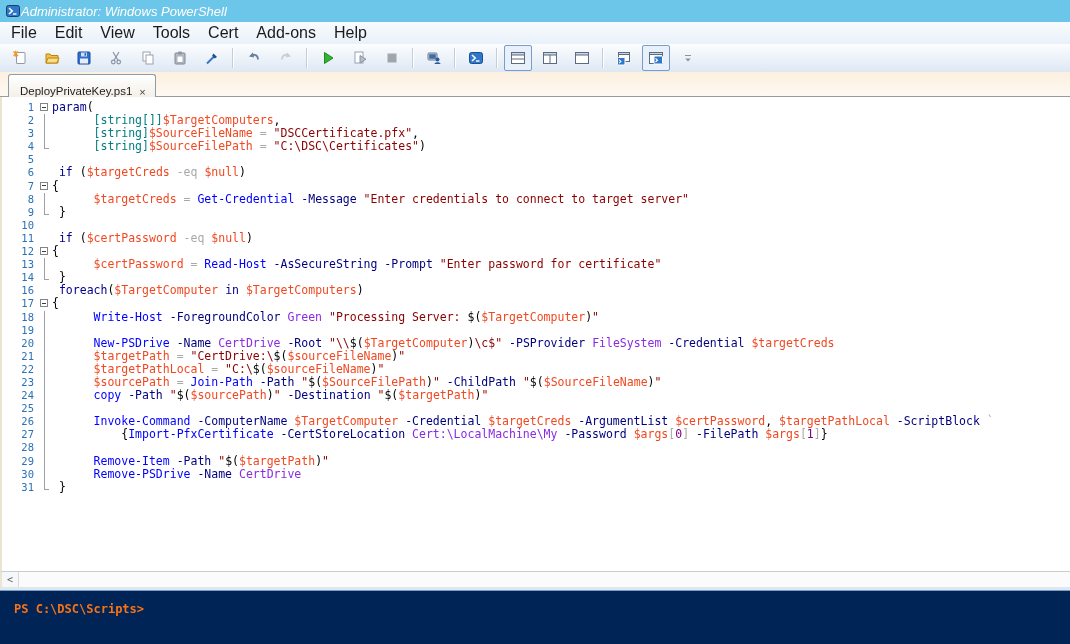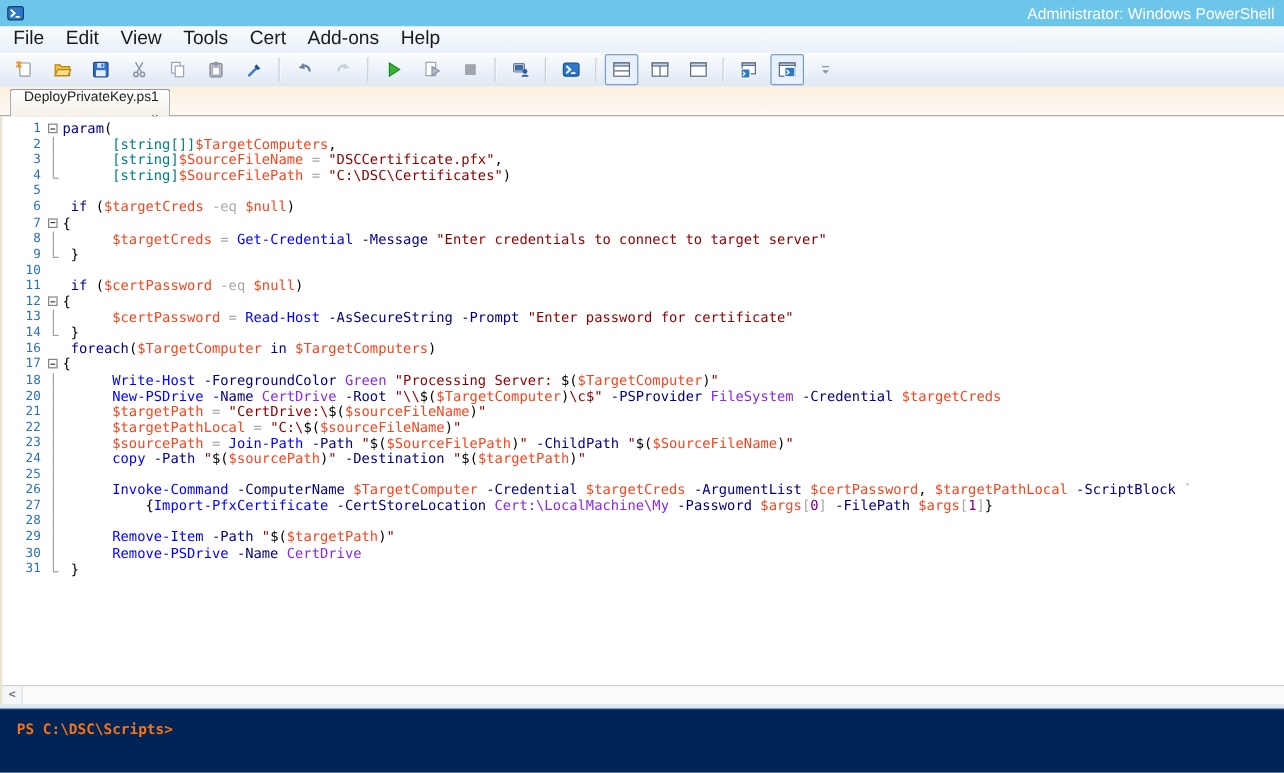--- a/index.html
+++ b/index.html
@@ -7,36 +7,36 @@
     width:1070px;height:644px;overflow:hidden;
     font-family:"Liberation Sans", sans-serif;
     background:#f1ecdf;
     -webkit-font-smoothing:antialiased;
   }
   .window{width:1070px;height:644px;display:flex;flex-direction:column;}
 
   
   .titlebar{height:22px;background:#6bc6e9;display:flex;align-items:center;padding:0 8px 0 5px;flex:0 0 auto;}
   .titlebar .app-icon{width:16px;height:16px;display:inline-flex;}
-  .titlebar .title{flex:1;text-align:right;color:#ffffff;font-size:13px;white-space:nowrap;overflow:hidden;}
+  .titlebar .title{flex:1;color:#ffffff;font-size:13px;white-space:nowrap;overflow:hidden;font-style:italic;}
 
   
   .menubar{height:22px;background:linear-gradient(#f8fbfe,#e9f1fa);display:flex;align-items:center;padding-left:2px;flex:0 0 auto;}
   .menu-item{padding:2px 9px;font-size:16px;color:#1a1a1a;cursor:default;}
 
   
   .toolbar{height:28px;background:linear-gradient(#fcfdfe,#dde8f4);display:flex;align-items:center;padding-left:4px;flex:0 0 auto;}
   .tb-btn{width:26px;height:24px;display:flex;align-items:center;justify-content:center;margin:0 2px;border:1px solid transparent;border-radius:2px;}
   .tb-btn.pressed{border:1px solid #7a9cc6;background:#e8f1fb;}
   .tb-btn.disabled{opacity:.8;}
   .tb-sep{width:1px;height:20px;background:#c2cddb;border-right:1px solid #ffffff;margin:0 4px;}
 
   
   .tabstrip{height:25px;background:linear-gradient(#fcf0df,#fdf9f3);border-bottom:1px solid #9b9b9b;display:flex;align-items:flex-end;padding-left:8px;flex:0 0 auto;box-sizing:border-box;}
-  .tab{height:22px;display:flex;align-items:flex-end;gap:7px;padding:0 9px 0 11px;background:linear-gradient(#ffffff,#f4f0e8);border:1px solid #8e9aa8;border-bottom:none;border-radius:3px 3px 0 0;font-size:11.5px;color:#1c1c1c;margin-bottom:-1px;flex-direction:column;}
+  .tab{height:22px;display:flex;align-items:flex-end;gap:7px;padding:0 9px 0 11px;background:linear-gradient(#ffffff,#f4f0e8);border:1px solid #8e9aa8;border-bottom:none;border-radius:3px 3px 0 0;font-size:11.5px;color:#1c1c1c;margin-bottom:-1px;}
   .tab-close{font-size:11px;color:#444;line-height:10px;}
 
   
   .editor{height:474px;background:#ffffff;border-left:2px solid #ece4d2;padding-top:4px;overflow:hidden;flex:0 0 auto;box-sizing:border-box;}
   .code-row{display:flex;height:13.1px;line-height:13.1px;white-space:pre;}
   .gutter{width:32px;flex:0 0 auto;text-align:right;padding-right:5px;color:#2b71b8;font-size:10.5px;font-family:"DejaVu Sans Mono", monospace;}
   .fold{width:13px;flex:0 0 auto;position:relative;}
   .fold.box::before{content:"";position:absolute;left:1px;top:2px;width:8px;height:8px;border:1px solid #848484;background:#fff;box-sizing:border-box;}
   .fold.box::after{content:"";position:absolute;left:3px;top:5px;width:4px;height:2px;background:#3c3c3c;height:1px;top:5.5px;}
   .fold.vline::before{content:"";position:absolute;left:5px;top:0;bottom:0;width:1px;background:#a0a0a0;}
@@ -245,20 +245,21 @@
       <div class="code-row"><div class="gutter">8</div><div class="fold vline"></div><span class="code"><span style="color: rgb(0, 0, 0);">      </span><span style="color: rgb(241, 72, 34);">$targetCreds</span><span style="color: rgb(169, 169, 169);"> = </span><span style="color: rgb(0, 0, 255);">Get-Credential</span><span style="color: rgb(0, 0, 128);"> -Message</span><span style="color: rgb(139, 0, 0);"> "Enter credentials to connect to target server"</span></span></div>
       <div class="code-row"><div class="gutter">9</div><div class="fold endl"></div><span class="code"><span style="color: rgb(0, 0, 0);"> }</span></span></div>
       <div class="code-row"><div class="gutter">10</div><div class="fold"></div><span class="code"></span></div>
       <div class="code-row"><div class="gutter">11</div><div class="fold"></div><span class="code"><span style="color: rgb(0, 0, 0);"> </span><span style="color: rgb(0, 0, 139);">if</span><span style="color: rgb(0, 0, 0);"> (</span><span style="color: rgb(241, 72, 34);">$certPassword</span><span style="color: rgb(169, 169, 169);"> -eq </span><span style="color: rgb(241, 72, 34);">$null</span><span style="color: rgb(0, 0, 0);">)</span></span></div>
       <div class="code-row"><div class="gutter">12</div><div class="fold box"></div><span class="code"><span style="color: rgb(0, 0, 0);">{</span></span></div>
       <div class="code-row"><div class="gutter">13</div><div class="fold vline"></div><span class="code"><span style="color: rgb(0, 0, 0);">      </span><span style="color: rgb(241, 72, 34);">$certPassword</span><span style="color: rgb(169, 169, 169);"> = </span><span style="color: rgb(0, 0, 255);">Read-Host</span><span style="color: rgb(0, 0, 128);"> -AsSecureString</span><span style="color: rgb(0, 0, 128);"> -Prompt</span><span style="color: rgb(139, 0, 0);"> "Enter password for certificate"</span></span></div>
       <div class="code-row"><div class="gutter">14</div><div class="fold endl"></div><span class="code"><span style="color: rgb(0, 0, 0);"> }</span></span></div>
       <div class="code-row"><div class="gutter">16</div><div class="fold"></div><span class="code"><span style="color: rgb(0, 0, 0);"> </span><span style="color: rgb(0, 0, 139);">foreach</span><span style="color: rgb(0, 0, 0);">(</span><span style="color: rgb(241, 72, 34);">$TargetComputer</span><span style="color: rgb(0, 0, 139);"> in </span><span style="color: rgb(241, 72, 34);">$TargetComputers</span><span style="color: rgb(0, 0, 0);">)</span></span></div>
       <div class="code-row"><div class="gutter">17</div><div class="fold box"></div><span class="code"><span style="color: rgb(0, 0, 0);">{</span></span></div>
       <div class="code-row"><div class="gutter">18</div><div class="fold vline"></div><span class="code"><span style="color: rgb(0, 0, 0);">      </span><span style="color: rgb(0, 0, 255);">Write-Host</span><span style="color: rgb(0, 0, 128);"> -ForegroundColor</span><span style="color: rgb(138, 43, 226);"> Green</span><span style="color: rgb(139, 0, 0);"> "Processing Server: </span><span style="color: rgb(0, 0, 0);">$(</span><span style="color: rgb(241, 72, 34);">$TargetComputer</span><span style="color: rgb(0, 0, 0);">)</span><span style="color: rgb(139, 0, 0);">"</span></span></div>
+      <div class="code-row"><div class="gutter">19</div><div class="fold vline"></div><span class="code"></span></div>
       <div class="code-row"><div class="gutter">20</div><div class="fold vline"></div><span class="code"><span style="color: rgb(0, 0, 0);">      </span><span style="color: rgb(0, 0, 255);">New-PSDrive</span><span style="color: rgb(0, 0, 128);"> -Name</span><span style="color: rgb(138, 43, 226);"> CertDrive</span><span style="color: rgb(0, 0, 128);"> -Root</span><span style="color: rgb(139, 0, 0);"> "\\</span><span style="color: rgb(0, 0, 0);">$(</span><span style="color: rgb(241, 72, 34);">$TargetComputer</span><span style="color: rgb(0, 0, 0);">)</span><span style="color: rgb(139, 0, 0);">\c$"</span><span style="color: rgb(0, 0, 128);"> -PSProvider</span><span style="color: rgb(138, 43, 226);"> FileSystem</span><span style="color: rgb(0, 0, 128);"> -Credential</span><span style="color: rgb(241, 72, 34);"> $targetCreds</span></span></div>
       <div class="code-row"><div class="gutter">21</div><div class="fold vline"></div><span class="code"><span style="color: rgb(0, 0, 0);">      </span><span style="color: rgb(241, 72, 34);">$targetPath</span><span style="color: rgb(169, 169, 169);"> = </span><span style="color: rgb(139, 0, 0);">"CertDrive:\</span><span style="color: rgb(0, 0, 0);">$(</span><span style="color: rgb(241, 72, 34);">$sourceFileName</span><span style="color: rgb(0, 0, 0);">)</span><span style="color: rgb(139, 0, 0);">"</span></span></div>
       <div class="code-row"><div class="gutter">22</div><div class="fold vline"></div><span class="code"><span style="color: rgb(0, 0, 0);">      </span><span style="color: rgb(241, 72, 34);">$targetPathLocal</span><span style="color: rgb(169, 169, 169);"> = </span><span style="color: rgb(139, 0, 0);">"C:\</span><span style="color: rgb(0, 0, 0);">$(</span><span style="color: rgb(241, 72, 34);">$sourceFileName</span><span style="color: rgb(0, 0, 0);">)</span><span style="color: rgb(139, 0, 0);">"</span></span></div>
       <div class="code-row"><div class="gutter">23</div><div class="fold vline"></div><span class="code"><span style="color: rgb(0, 0, 0);">      </span><span style="color: rgb(241, 72, 34);">$sourcePath</span><span style="color: rgb(169, 169, 169);"> = </span><span style="color: rgb(0, 0, 255);">Join-Path</span><span style="color: rgb(0, 0, 128);"> -Path</span><span style="color: rgb(139, 0, 0);"> "</span><span style="color: rgb(0, 0, 0);">$(</span><span style="color: rgb(241, 72, 34);">$SourceFilePath</span><span style="color: rgb(0, 0, 0);">)</span><span style="color: rgb(139, 0, 0);">"</span><span style="color: rgb(0, 0, 128);"> -ChildPath</span><span style="color: rgb(139, 0, 0);"> "</span><span style="color: rgb(0, 0, 0);">$(</span><span style="color: rgb(241, 72, 34);">$SourceFileName</span><span style="color: rgb(0, 0, 0);">)</span><span style="color: rgb(139, 0, 0);">"</span></span></div>
       <div class="code-row"><div class="gutter">24</div><div class="fold vline"></div><span class="code"><span style="color: rgb(0, 0, 0);">      </span><span style="color: rgb(0, 0, 255);">copy</span><span style="color: rgb(0, 0, 128);"> -Path</span><span style="color: rgb(139, 0, 0);"> "</span><span style="color: rgb(0, 0, 0);">$(</span><span style="color: rgb(241, 72, 34);">$sourcePath</span><span style="color: rgb(0, 0, 0);">)</span><span style="color: rgb(139, 0, 0);">"</span><span style="color: rgb(0, 0, 128);"> -Destination</span><span style="color: rgb(139, 0, 0);"> "</span><span style="color: rgb(0, 0, 0);">$(</span><span style="color: rgb(241, 72, 34);">$targetPath</span><span style="color: rgb(0, 0, 0);">)</span><span style="color: rgb(139, 0, 0);">"</span></span></div>
       <div class="code-row"><div class="gutter">25</div><div class="fold vline"></div><span class="code"></span></div>
       <div class="code-row"><div class="gutter">26</div><div class="fold vline"></div><span class="code"><span style="color: rgb(0, 0, 0);">      </span><span style="color: rgb(0, 0, 255);">Invoke-Command</span><span style="color: rgb(0, 0, 128);"> -ComputerName</span><span style="color: rgb(241, 72, 34);"> $TargetComputer</span><span style="color: rgb(0, 0, 128);"> -Credential</span><span style="color: rgb(241, 72, 34);"> $targetCreds</span><span style="color: rgb(0, 0, 128);"> -ArgumentList</span><span style="color: rgb(241, 72, 34);"> $certPassword</span><span style="color: rgb(0, 0, 0);">,</span><span style="color: rgb(241, 72, 34);"> $targetPathLocal</span><span style="color: rgb(0, 0, 128);"> -ScriptBlock</span><span style="color: rgb(169, 169, 169);"> `</span></span></div>
       <div class="code-row"><div class="gutter">27</div><div class="fold vline"></div><span class="code"><span style="color: rgb(0, 0, 0);">          {</span><span style="color: rgb(0, 0, 255);">Import-PfxCertificate</span><span style="color: rgb(0, 0, 128);"> -CertStoreLocation</span><span style="color: rgb(138, 43, 226);"> Cert:\LocalMachine\My</span><span style="color: rgb(0, 0, 128);"> -Password</span><span style="color: rgb(241, 72, 34);"> $args</span><span style="color: rgb(169, 169, 169);">[</span><span style="color: rgb(128, 0, 128);">0</span><span style="color: rgb(169, 169, 169);">]</span><span style="color: rgb(0, 0, 128);"> -FilePath</span><span style="color: rgb(241, 72, 34);"> $args</span><span style="color: rgb(169, 169, 169);">[</span><span style="color: rgb(128, 0, 128);">1</span><span style="color: rgb(169, 169, 169);">]</span><span style="color: rgb(0, 0, 0);">}</span></span></div>
       <div class="code-row"><div class="gutter">28</div><div class="fold vline"></div><span class="code"></span></div>
       <div class="code-row"><div class="gutter">29</div><div class="fold vline"></div><span class="code"><span style="color: rgb(0, 0, 0);">      </span><span style="color: rgb(0, 0, 255);">Remove-Item</span><span style="color: rgb(0, 0, 128);"> -Path</span><span style="color: rgb(139, 0, 0);"> "</span><span style="color: rgb(0, 0, 0);">$(</span><span style="color: rgb(241, 72, 34);">$targetPath</span><span style="color: rgb(0, 0, 0);">)</span><span style="color: rgb(139, 0, 0);">"</span></span></div>

